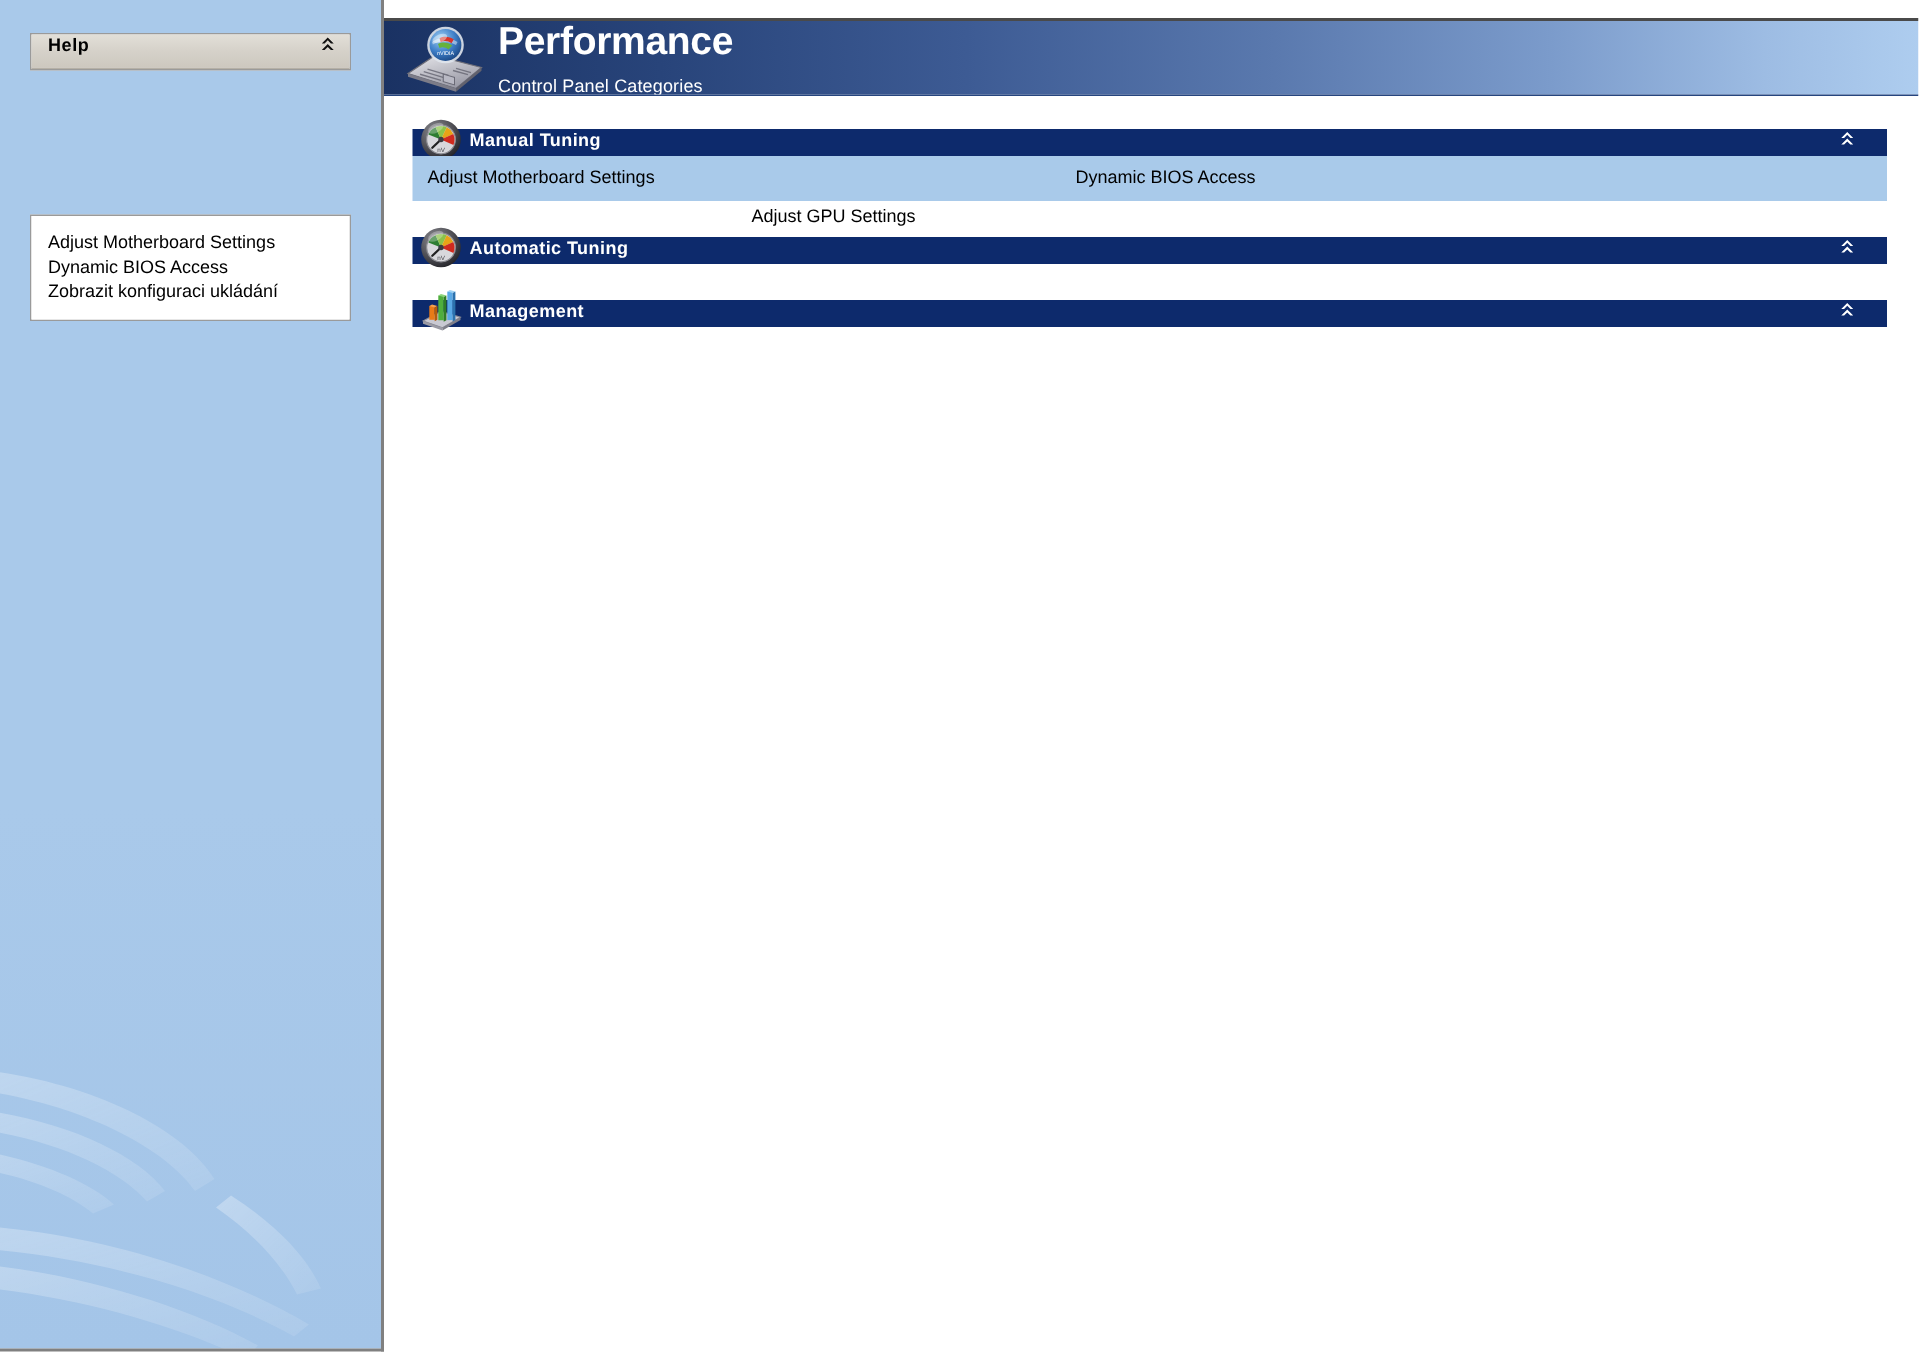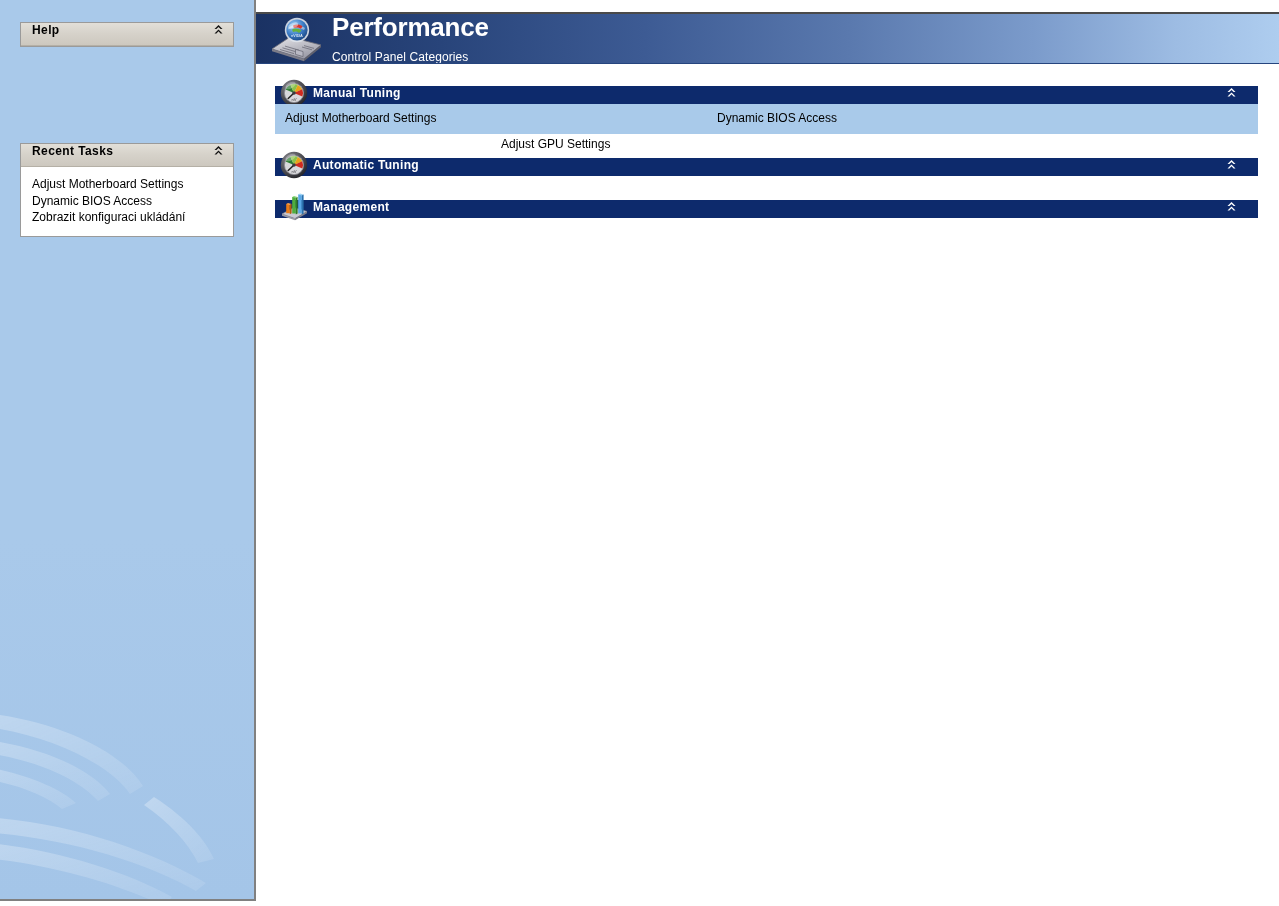--- a/index.html
+++ b/index.html
@@ -223,27 +223,20 @@
       <div class="side-panel-header">
         <span class="side-panel-title">Help</span>
         <svg class="chev-dark" viewBox="0 0 13 13" xmlns="http://www.w3.org/2000/svg">
           <path d="M6.5 2 L10.5 6 L8.6 6 L6.5 3.9 L4.4 6 L2.5 6 Z" fill="#111111"></path>
           <path d="M6.5 6.4 L10.5 10.4 L8.6 10.4 L6.5 8.3 L4.4 10.4 L2.5 10.4 Z" fill="#111111"></path>
         </svg>
       </div>
     </div>
 
     <div class="side-panel" id="panel-recent">
-      <div class="side-panel-header">
-        <span class="side-panel-title">Recent Tasks</span>
-        <svg class="chev-dark" viewBox="0 0 13 13" xmlns="http://www.w3.org/2000/svg">
-          <path d="M6.5 2 L10.5 6 L8.6 6 L6.5 3.9 L4.4 6 L2.5 6 Z" fill="#111111"></path>
-          <path d="M6.5 6.4 L10.5 10.4 L8.6 10.4 L6.5 8.3 L4.4 10.4 L2.5 10.4 Z" fill="#111111"></path>
-        </svg>
-      </div>
       <div class="side-panel-body">
         <a class="side-link" href="#">Adjust Motherboard Settings</a>
         <a class="side-link" href="#">Dynamic BIOS Access</a>
         <a class="side-link" href="#">Zobrazit konfiguraci ukládání</a>
       </div>
     </div>
   </div>
 
   <div id="main">
 

